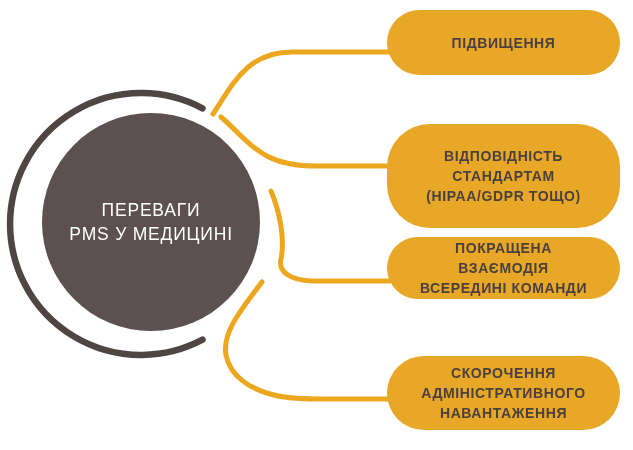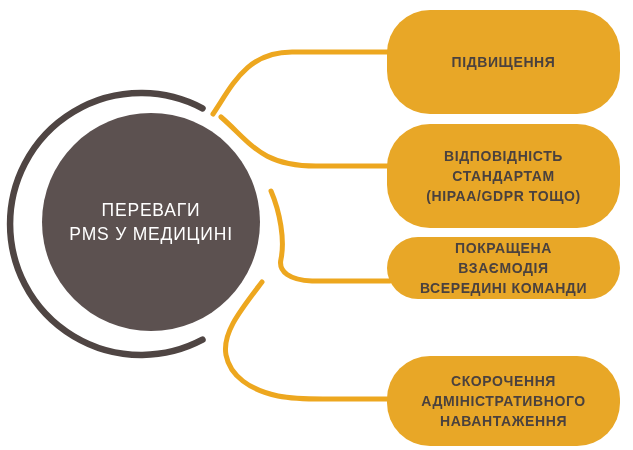--- a/index.html
+++ b/index.html
@@ -70,24 +70,24 @@
     justify-content: center;
     text-align: center;
     color: var(--pill-text);
     font-weight: bold;
     font-size: 14px;
     line-height: 20px;
     letter-spacing: 0.6px;
     text-transform: uppercase;
   }
   .pill .line { display: block; }
-  .pill-1 { top: 10px;  height: 104px; }
+  .pill-1 { top: 10px;  height: 65px; }
   .pill-2 { top: 124px; height: 104px; }
   .pill-3 { top: 237px; height: 62px; }
-  .pill-4 { top: 356px; height: 90px; }
+  .pill-4 { top: 356px; height: 74px; }
 </style>
 </head>
 <body>
 
 <div class="canvas">
 
   <svg class="links" viewBox="0 0 633 450" xmlns="http://www.w3.org/2000/svg">
     <path class="ring-arc" d="M 202.5 108.3 A 131 131 0 1 0 202.5 339.7"></path>
     <path class="connector" d="M 213 114 C 233 84 247 52 292 52 L 390 52"></path>
     <path class="connector" d="M 221 117 C 251 143 261 166 316 166 L 390 166"></path>

